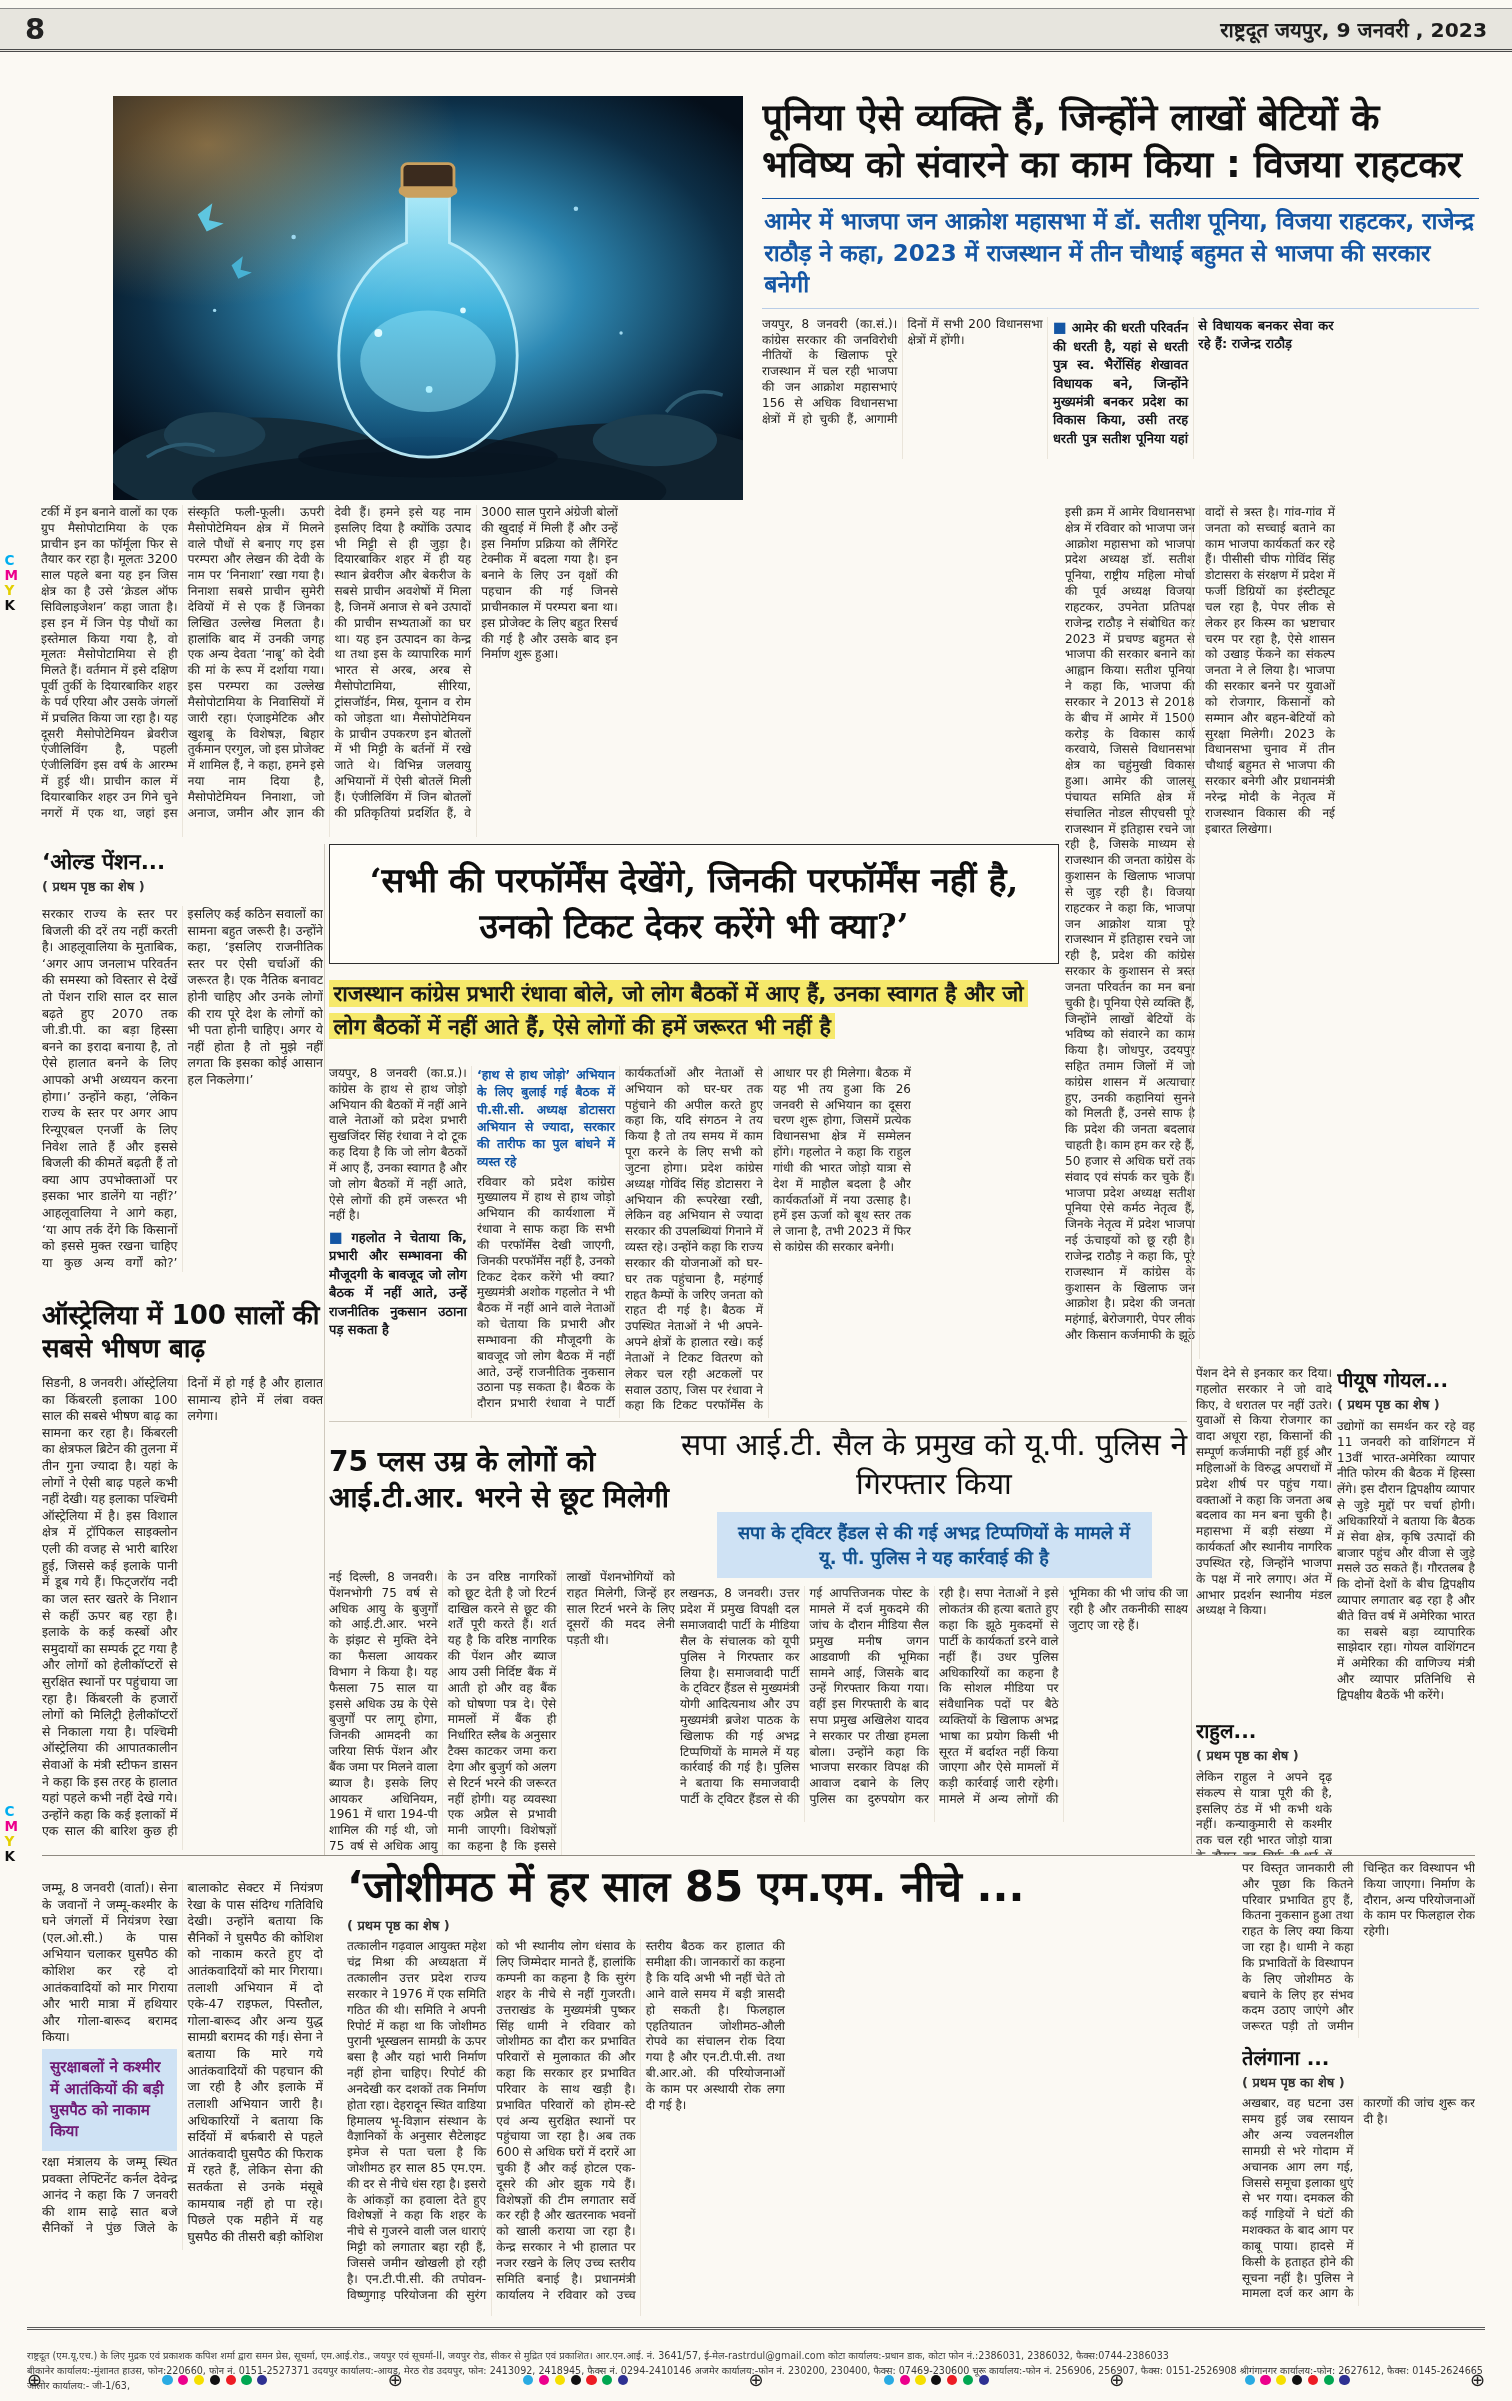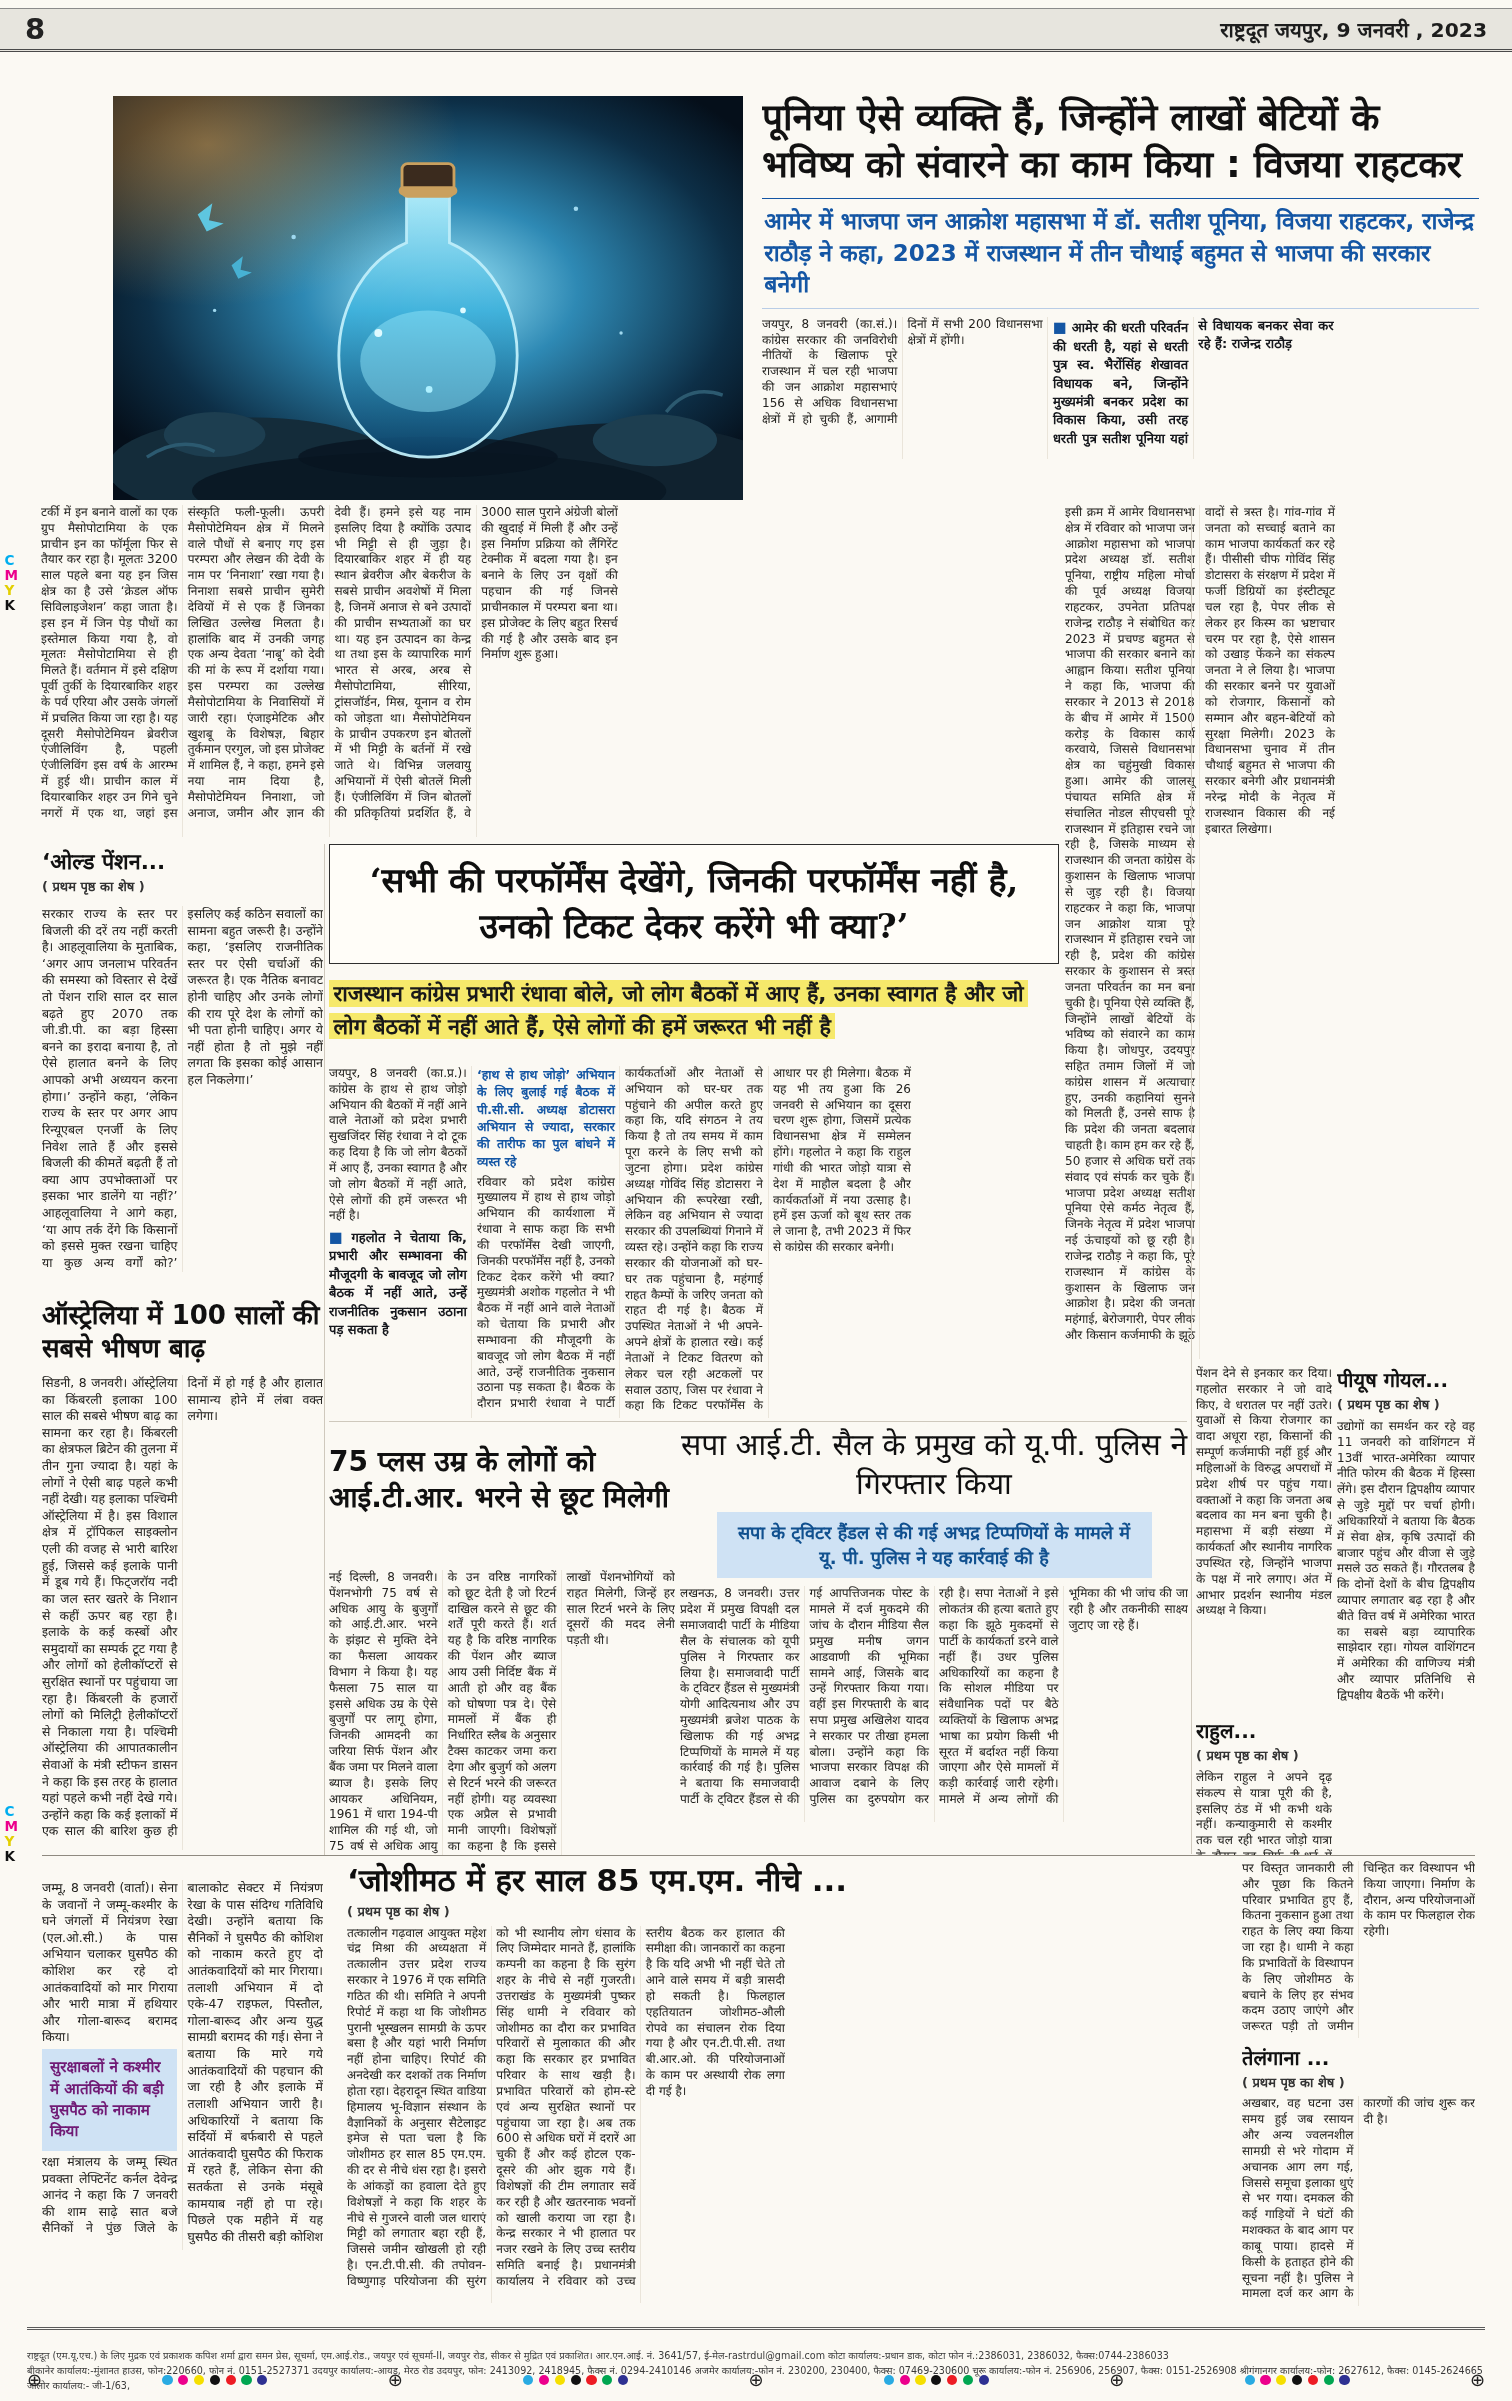--- a/index.html
+++ b/index.html
@@ -79,21 +79,21 @@
   .piyush { left:1337px; top:1366px; width:138px; height:488px; }
   .rail-title { font-size:20px; font-weight:bold; color:#111; }
 
   
   .kash-head { left:42px; top:1861px; width:281px; height:79px; font-size:27px;
     font-weight:bold; line-height:1.3; color:#101010; }
   .kash-body { left:42px; top:1880px; width:281px; height:370px; }
   .blue-box { break-inside:avoid; background:#cfe2f4; color:#701a75; font-weight:bold;
     font-size:15.2px; line-height:1.4; padding:8px 8px; margin:3.4px 0; text-align:left; }
   .josh { left:347px; top:1861px; width:886px; height:457px; }
-  .josh-head { font-size:31px; font-weight:bold; line-height:1.25; color:#0f0f0f; }
+  .josh-head { font-size:42px; font-weight:bold; line-height:1.25; color:#0f0f0f; }
   .josh-body { margin-top:4.5px; height:377px; }
   .tel { left:1242px; top:1861px; width:233px; height:457px; }
   .tel-pre { height:177px; }
   .tel-body { height:210px; }
 
   
   .vline { position:absolute; width:1.1px; background:#cfc9bd; }
   .hline { position:absolute; height:1.1px; background:#8f8a80; }
 
   

